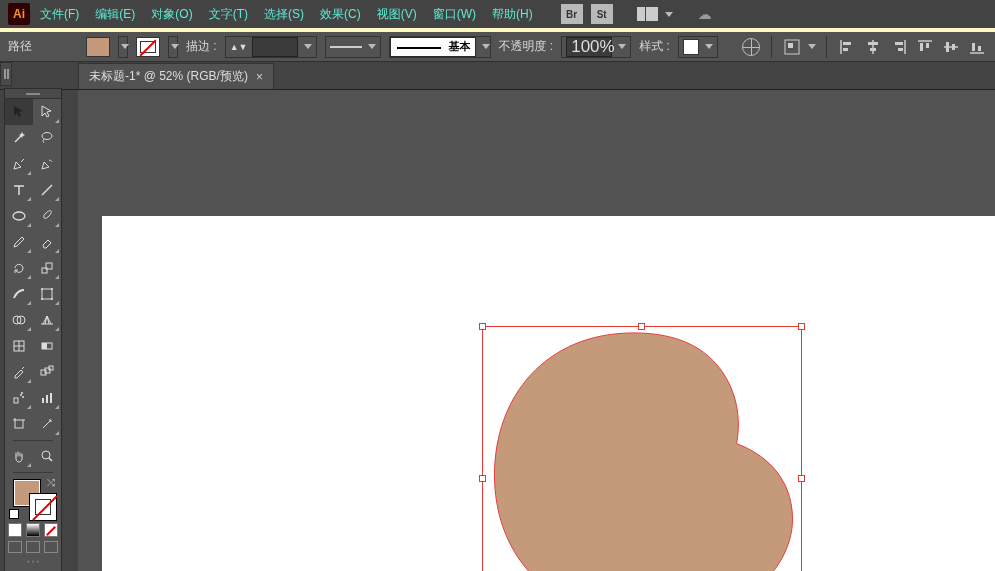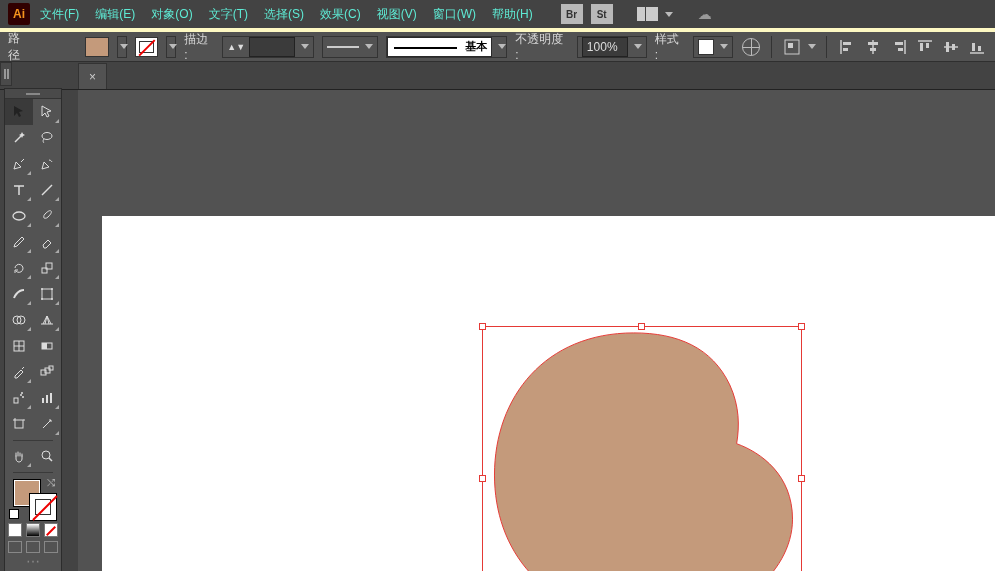--- a/index.html
+++ b/index.html
@@ -19,22 +19,22 @@
 
   
   .optbar { height: 34px; background: #525252; border-top:4px solid #fef9c3; border-bottom:1px solid #2f2f2f; display:flex; align-items:center; padding:0 8px; gap:8px; }
   .ob-label { color:#d8d8d8; font-size:12px; }
   .swatch-fill { width:24px;height:20px; background:#c49a7b; border:1px solid #333; }
   .swatch-stroke { width:24px;height:20px; position:relative; background:#fff; border:1px solid #333; }
   .swatch-stroke::before { content:""; position:absolute; inset:3px; border:1px solid #333; background:#fff;}
   .swatch-stroke::after { content:""; position:absolute; left:0; top:50%; width:100%; height:2px; background:#e00; transform:rotate(-45deg); transform-origin:center;}
   .dd { height:22px; background:#525252; border:1px solid #333; display:flex;align-items:center; padding:0 4px; gap:4px; color:#ddd; }
   .dd .arrow { width:0;height:0;border-left:4px solid transparent;border-right:4px solid transparent;border-top:5px solid #bbb; margin-left:2px;}
-  .num-input { width:46px;height:20px;background:#3b3b3b;border:1px solid #222;color:#ddd;font-size:12px; padding:0 4px; display:flex;align-items:center;}
-  .sample-line { width:105px;height:20px;background:#fff; display:flex;align-items:center;justify-content:flex-end;padding-right:4px; color:#000;font-size:11px;font-weight:bold; position:relative; border:1px solid #2a2a2a; }
+  .num-input { width:46px;height:20px;background:#3b3b3b;border:1px solid #222;color:#ddd;font-size:17px; padding:0 4px; display:flex;align-items:center;}
+  .sample-line { width:86px;height:20px;background:#fff; display:flex;align-items:center;justify-content:flex-end;padding-right:4px; color:#000;font-size:11px;font-weight:bold; position:relative; border:1px solid #2a2a2a; }
   .sample-line::before{content:"";position:absolute;left:6px;right:34px;top:50%;height:2px;background:#000;}
   .ob-right { margin-left:auto; display:flex; align-items:center; gap:6px; }
   .ob-swatch-sm { width:16px;height:16px;background:#fff;border:1px solid #333; }
   .ob-sep { width:1px;height:22px;background:#333; margin:0 4px;}
   .ob-iconbtn { width:20px;height:20px; display:flex;align-items:center;justify-content:center; color:#ccc; font-size:14px; text-align:center;}
   svg.align-ic{width:16px;height:16px;}
   .globe { width:18px;height:18px;border:1.5px solid #bbb;border-radius:50%; position:relative;}
   .globe::before{content:"";position:absolute;left:0;right:0;top:50%;height:1px;background:#bbb;}
   .globe::after{content:"";position:absolute;top:0;bottom:0;left:50%;width:1px;background:#bbb;}
 
@@ -207,20 +207,21 @@
           <line x1="1" y1="14" x2="15" y2="14" stroke="#ccc" stroke-width="1.5"></line>
           <rect x="3" y="4" width="3" height="8" fill="#ccc"></rect>
           <rect x="9" y="7" width="3" height="5" fill="#ccc"></rect>
         </svg>
       </div>
   </div>
 </div>
 
 <div class="tabbar">
   <div class="doc-tab">
+    <span>未标题-1* @ 52% (RGB/预览)</span>
     <span class="x">×</span>
   </div>
 </div>
 
 <div class="left-strip">
     <span></span>
     <span></span>
   </div>
 
 <div class="tools">

